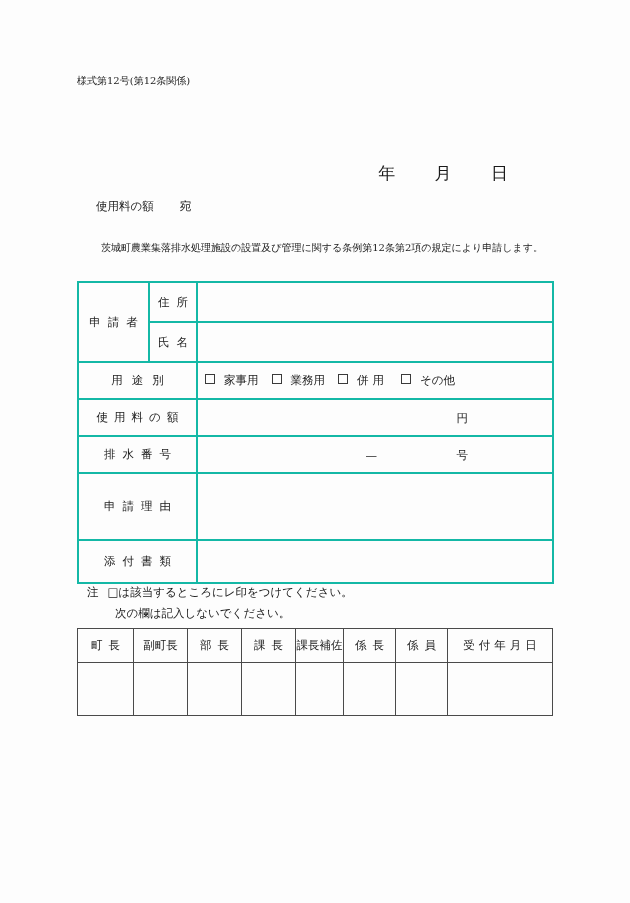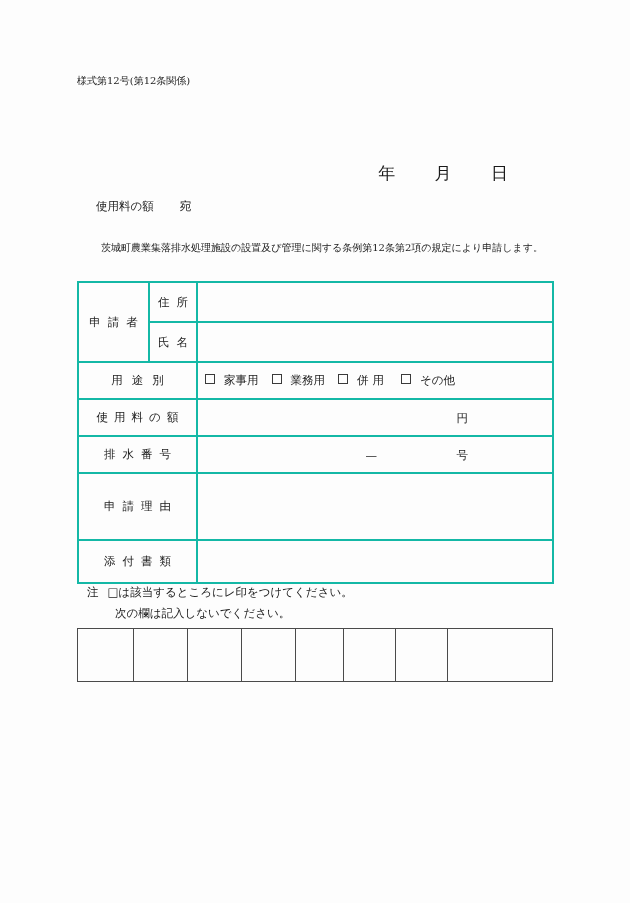--- a/index.html
+++ b/index.html
@@ -266,20 +266,30 @@
       <col style="width:54px">
       <col style="width:54px">
       <col style="width:54px">
       <col style="width:48px">
       <col style="width:52px">
       <col style="width:52px">
       <col style="width:105px">
     </colgroup>
     <tbody>
       <tr>
+        <td class="sig-head">町長</td>
+        <td class="sig-head tight">副町長</td>
+        <td class="sig-head">部長</td>
+        <td class="sig-head">課長</td>
+        <td class="sig-head tight">課長補佐</td>
+        <td class="sig-head">係長</td>
+        <td class="sig-head">係員</td>
+        <td class="sig-head recv">受付年月日</td>
+      </tr>
+      <tr>
         <td class="sig-blank"></td>
         <td class="sig-blank"></td>
         <td class="sig-blank"></td>
         <td class="sig-blank"></td>
         <td class="sig-blank"></td>
         <td class="sig-blank"></td>
         <td class="sig-blank"></td>
         <td class="sig-blank"></td>
       </tr>
     </tbody>

